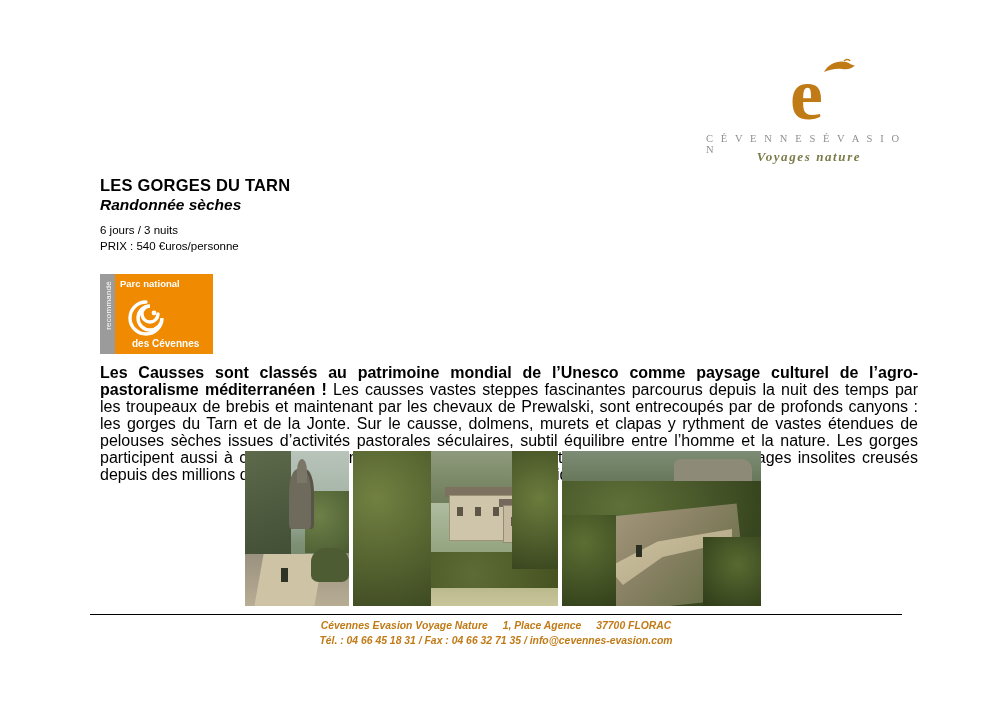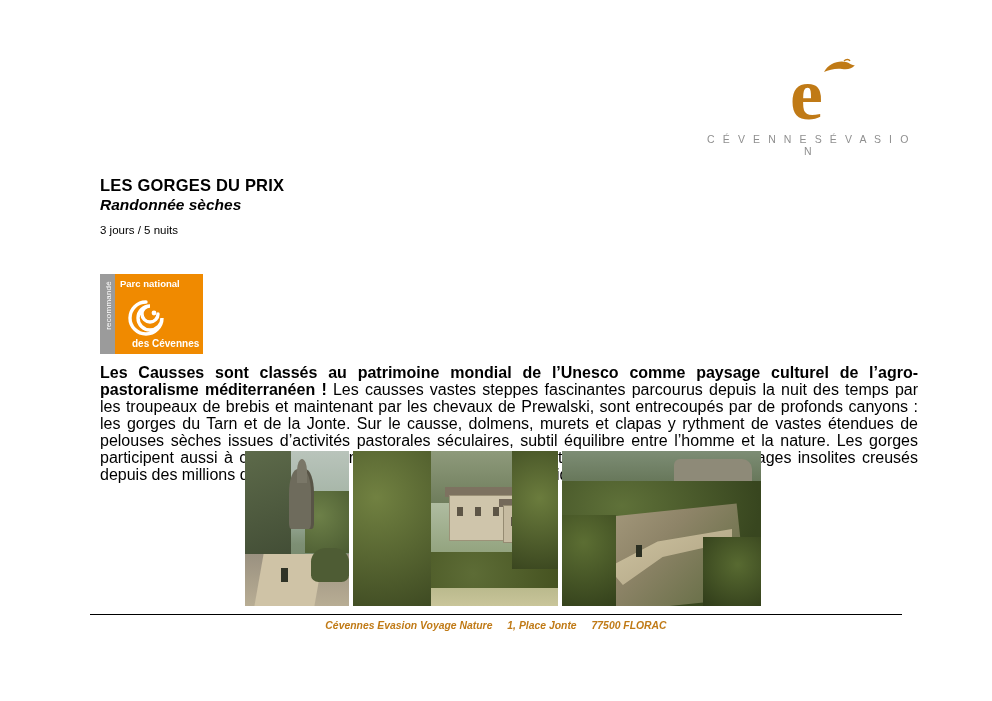--- a/index.html
+++ b/index.html
@@ -53,25 +53,24 @@
     left: 116px;
     top: 5px;
     width: 34px;
     height: 20px;
   }
   .logo-name {
     position: absolute;
     left: 0;
     top: 80px;
     width: 206px;
-    text-align: center;
     font-size: 10.5px;
     letter-spacing: 2.6px;
     color: #8f8f8f;
-    font-family: Liberation Sans, sans-serif;
+    font-family: Liberation Serif, serif;
   }
   .logo-tagline {
     position: absolute;
     left: 0;
     top: 96px;
     width: 206px;
     text-align: center;
     font-size: 13px;
     letter-spacing: 1.6px;
     color: #7b7b4a;
@@ -106,21 +105,21 @@
     font-size: 11.5px;
     line-height: 16px;
   }
   .details div { white-space: nowrap; }
 
   
   .badge {
     position: absolute;
     left: 100px;
     top: 274px;
-    width: 103px;
+    width: 113px;
     height: 80px;
     background: #f08a00;
   }
   .badge-side {
     position: absolute;
     left: 0;
     top: 0;
     width: 15px;
     height: 80px;
     background: #9b9b9b;
@@ -257,27 +256,29 @@
 
   <div class="logo-block">
     <div class="logo-mark">
       <div class="logo-e">e</div>
       <svg class="logo-bird" viewBox="0 0 34 20">
         <path d="M2 14 C6 6, 16 2, 24 4 C28 5, 30 8, 33 7 C30 11, 25 12, 20 11 C14 10, 7 12, 2 14 Z" fill="#c07a16"></path>
         <path d="M22 3 C24 1, 27 1, 28 3" stroke="#c07a16" stroke-width="1.4" fill="none"></path>
       </svg>
     </div>
     <div class="logo-name">C É V E N N E S   É V A S I O N</div>
-  </div>
-
-  <div class="doc-title">LES GORGES DU PRIX</div>
+    <div class="logo-tagline">Voyages nature</div>
+  </div>
+
+  <div class="doc-title">LES GORGES DU TARN</div>
   <div class="doc-subtitle">Randonnée sèches</div>
 
   <div class="details">
-    <div>3 jours / 5 nuits</div>
+    <div>6 jours / 3 nuits</div>
+    <div>PRIX : 540 €uros/personne</div>
   </div>
 
   <div class="badge">
     <div class="badge-side">
       <span>recommandé</span>
     </div>
     <div class="badge-top">Parc national</div>
     <svg class="badge-spiral" viewBox="0 0 46 44">
       <path d="M30 22 a8 8 0 1 1 -8 -8 a12 12 0 1 0 12 12 a16 16 0 1 1 -16 -16" stroke="#ffffff" stroke-width="3.4" fill="none" stroke-linecap="round"></path>
       <circle cx="26" cy="21" r="2.4" fill="#ffffff"></circle>
@@ -328,18 +329,19 @@
       <div class="p3-hiker"></div>
         <div class="p3-bushL"></div>
         <div class="p3-bushR"></div>
     </div>
   </div>
 
   <div class="footer-rule"></div>
   <div class="footer">
     <div class="line1">
       <span>Cévennes Evasion Voyage Nature</span>
-      <span>1, Place Jonte</span>
-      <span>77500 FLORAC</span>
-    </div>
+      <span>1, Place Agence</span>
+      <span>37700 FLORAC</span>
+    </div>
+    <div>Tél. : 04 66 45 18 31 / Fax : 04 66 32 71 35 / info@cevennes-evasion.com</div>
   </div>
 
 </div>
 
 </body></html>

